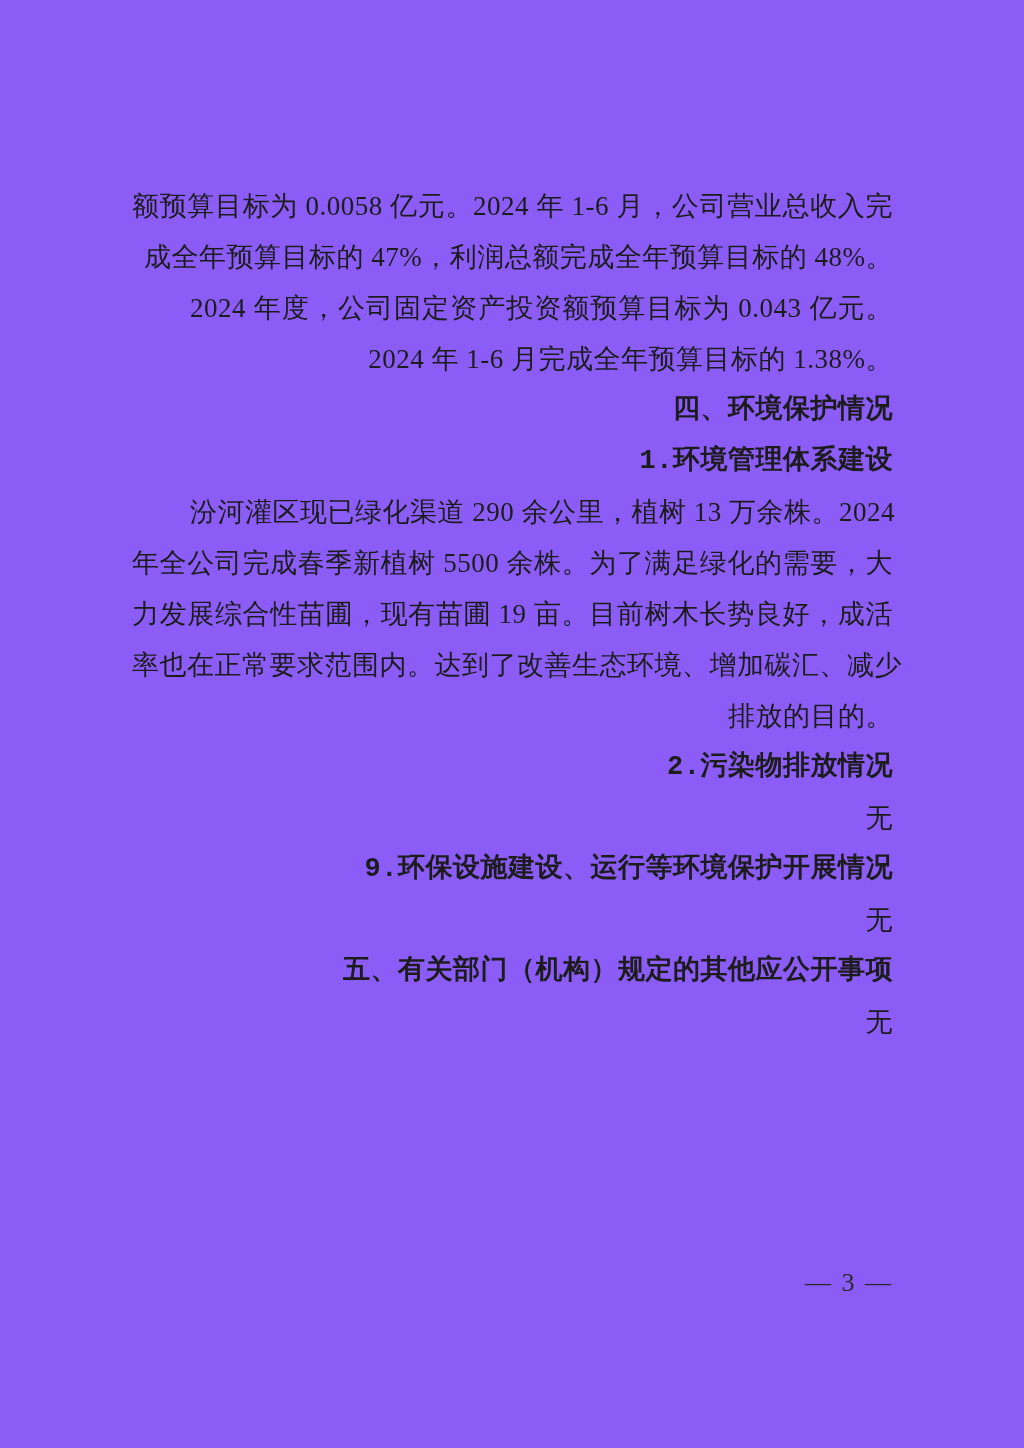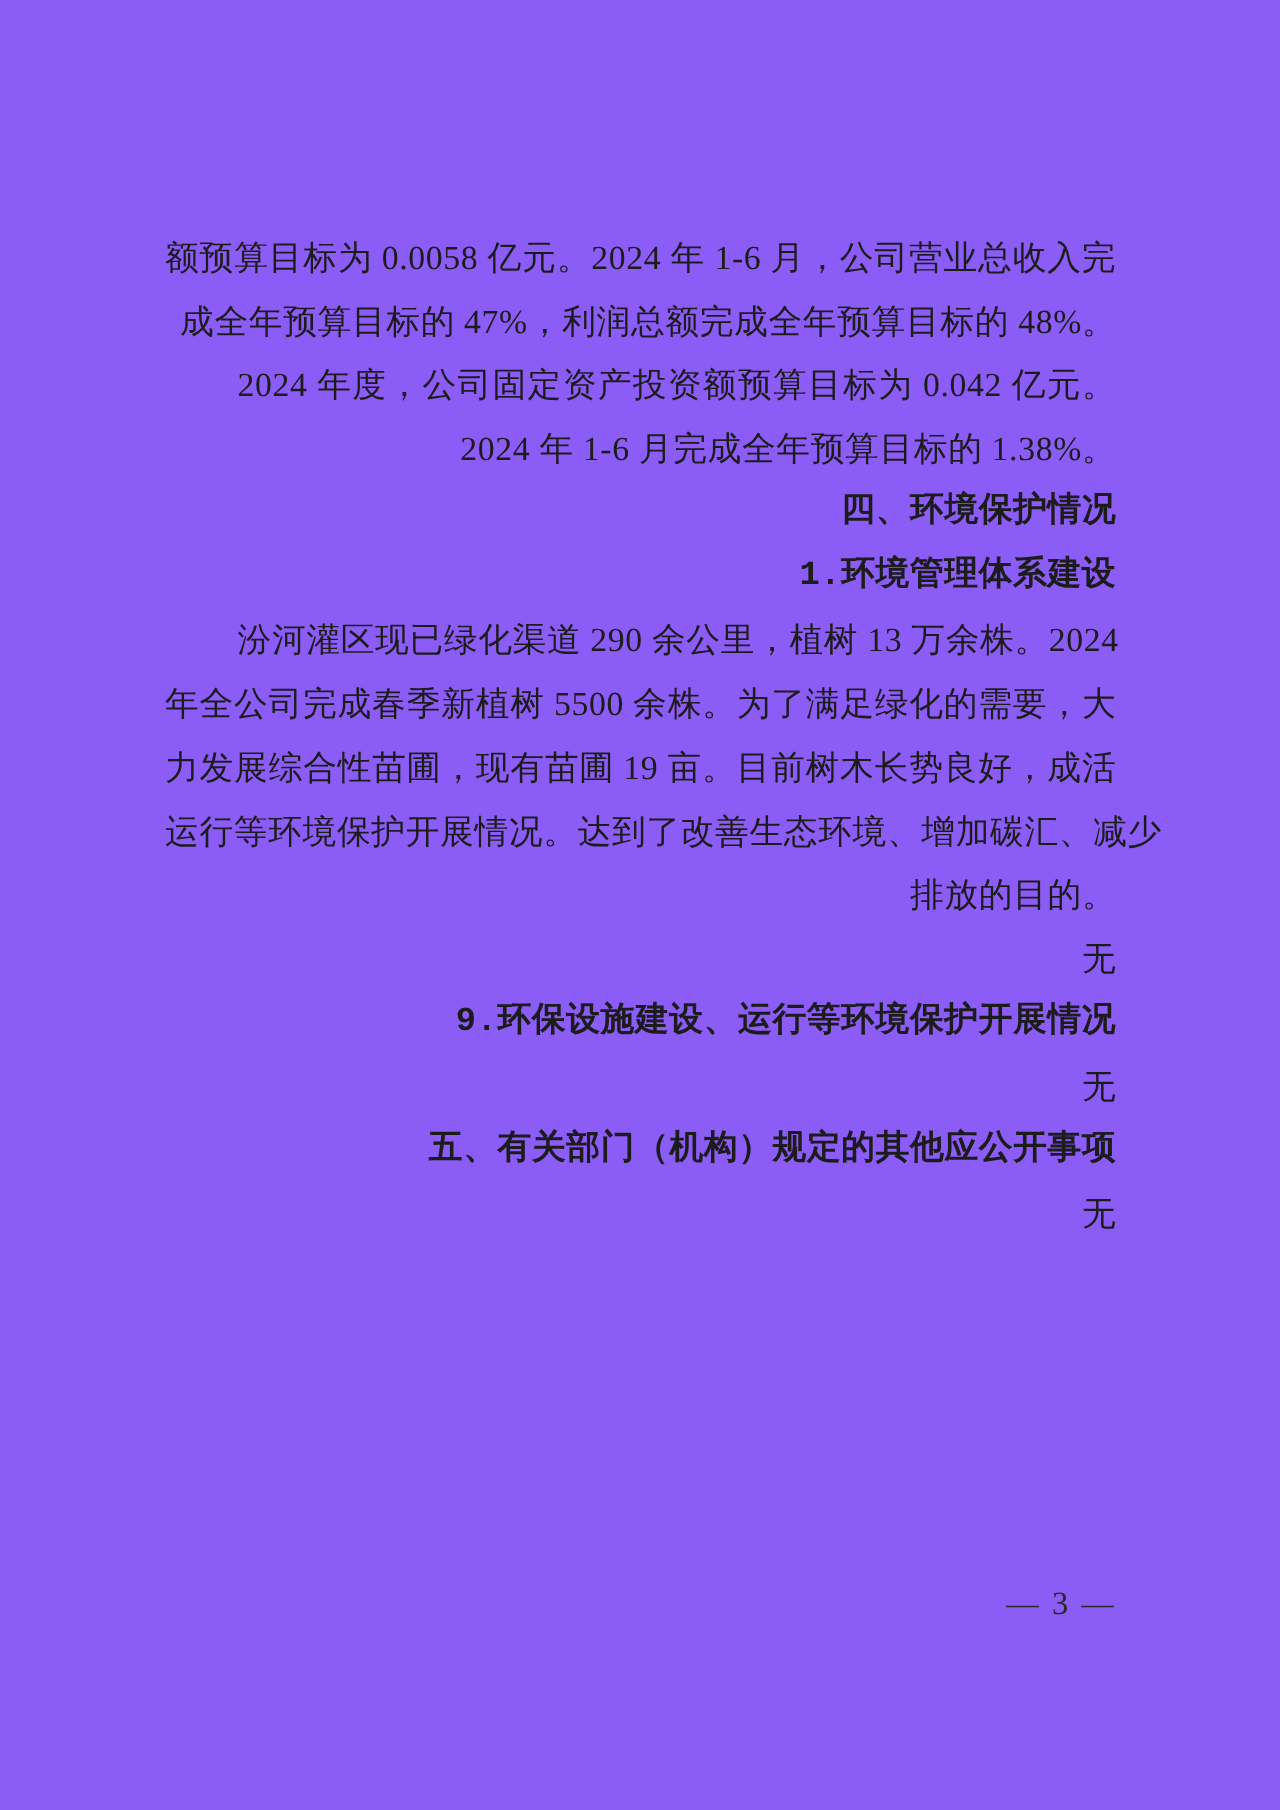--- a/index.html
+++ b/index.html
@@ -52,29 +52,30 @@
     letter-spacing: 2px;
   }
 </style>
 </head>
 <body>
 
 <div class="page">
   <div class="content">
     <div class="line j">额预算目标为 0.0058 亿元。2024 年 1-6 月，公司营业总收入完</div>
     <div class="line">成全年预算目标的 47%，利润总额完成全年预算目标的 48%。</div>
-    <div class="line j ind">2024 年度，公司固定资产投资额预算目标为 0.042 亿元。</div>
+    <div class="line j ind">2024 年度，公司固定资产投资额预算目标为 0.043 亿元。</div>
     <div class="line">2024 年 1-6 月完成全年预算目标的 1.38%。</div>
     <div class="line h ind">四、环境保护情况</div>
     <div class="line h ind">1.环境管理体系建设</div>
     <div class="line j ind">汾河灌区现已绿化渠道 290 余公里，植树 13 万余株。2024</div>
     <div class="line j">年全公司完成春季新植树 5500 余株。为了满足绿化的需要，大</div>
     <div class="line j">力发展综合性苗圃，现有苗圃 19 亩。目前树木长势良好，成活</div>
-    <div class="line j">运行等环境保护开展情况。达到了改善生态环境、增加碳汇、减少</div>
+    <div class="line j">率也在正常要求范围内。达到了改善生态环境、增加碳汇、减少</div>
     <div class="line">排放的目的。</div>
+    <div class="line h ind">2.污染物排放情况</div>
     <div class="line ind">无</div>
     <div class="line h ind">9.环保设施建设、运行等环境保护开展情况</div>
     <div class="line ind">无</div>
     <div class="line h ind">五、有关部门（机构）规定的其他应公开事项</div>
     <div class="line ind">无</div>
   </div>
 
   <div class="footer">— 3 —</div>
 </div>
 

